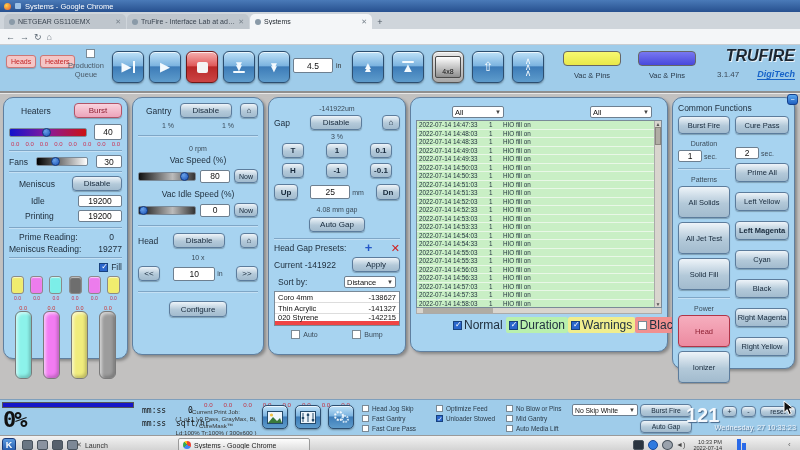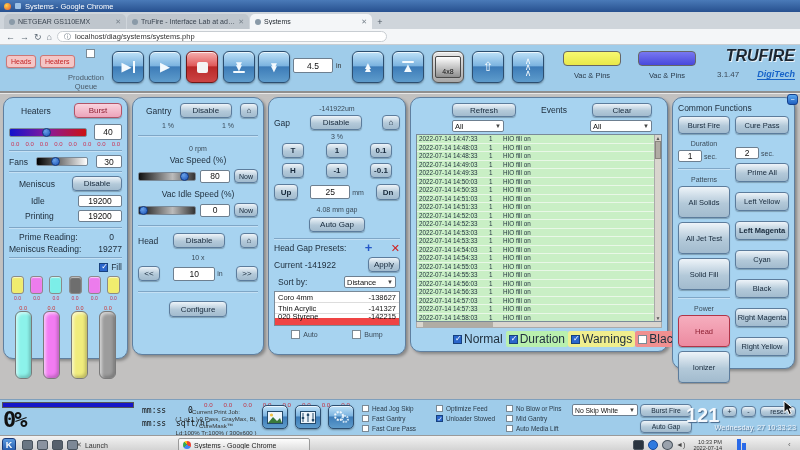--- a/index.html
+++ b/index.html
@@ -34,21 +34,21 @@
   .dbl{display:flex;flex-direction:column;line-height:7px;font-size:10px;}
   .gbar{width:12px;height:2px;background:#f4fafe;border-radius:1px;}
   .bed{width:26px;height:22px;background:linear-gradient(#ffffff,#8e8e8e);border:1px solid #4a4a4a;border-radius:2px;color:#111;font-size:7px;display:flex;align-items:flex-end;justify-content:center;}
   .indic{position:absolute;top:6px;width:58px;height:15px;border:1px solid #666;border-radius:4px;}
   .indic-lbl{position:absolute;top:26px;width:58px;text-align:center;font-size:7.5px;color:#2a3a4a;}
   .brand{position:absolute;right:5px;top:2px;width:90px;text-align:right;font-size:16px;font-weight:bold;font-style:italic;letter-spacing:0;color:#1d2630;text-shadow:1px 1px 0 #e8f2fa;}
   .brand-sub{position:absolute;right:5px;top:24px;width:90px;display:flex;justify-content:space-between;align-items:baseline;}
   .version{font-size:8px;color:#3c4a58;padding-left:12px;}
   .vendor{font-size:9px;font-weight:bold;font-style:italic;color:#1763c8;border-bottom:1px solid #1763c8;}
   .pq-cb{position:absolute;left:86px;top:4px;}
-  .pq-label{position:absolute;left:60px;top:28px;width:52px;text-align:center;font-size:7.5px;color:#4a5a68;line-height:9px;}
+  .pq-label{position:absolute;left:60px;top:16px;width:52px;text-align:center;font-size:7.5px;color:#4a5a68;line-height:9px;}
   .tb-field{position:absolute;left:293px;top:13px;width:40px;height:15px;}
   .tb-unit{position:absolute;left:336px;top:17px;font-size:7px;color:#333;}
 
   
   .content{position:relative;height:308px;background:#c2c1c0;border-top:2px solid #8f8f8f;box-shadow:inset 0 1px 0 #e8e8e8;display:flex;align-items:flex-start;gap:4px;padding:4px 2px 0 3px;}
   .panel{background:#a7d3f0;border:1.5px solid #5f7f9f;border-radius:10px;box-shadow:2px 2px 3px rgba(0,0,0,.3);padding:5px 5px;}
   .hr{border-top:1px solid #7fa6c6;border-bottom:1px solid #c4e0f4;margin:3px 0;}
   .row{display:flex;align-items:center;}
   .lbl{font-size:8.5px;color:#20303f;}
   .tiny{font-size:7px;color:#3a4a58;}
@@ -157,24 +157,20 @@
       <span class="x">✕</span>
     </div>
     <div class="newtab">+</div>
   </div>
 
   <div class="addressbar">
     <span class="nav-ico">←</span>
     <span class="nav-ico">→</span>
     <span class="nav-ico">↻</span>
     <span class="nav-ico">⌂</span>
-    <span class="url-pill">
-      <span class="info">ⓘ</span>
-      <span>localhost/diag/systems/systems.php</span>
-    </span>
   </div>
 
   <div class="toolbar">
     <button class="pinkbtn" style="left:6px;top:10px;">Heads</button>
     <button class="pinkbtn" style="left:40px;top:10px;">Heaters</button>
     <span class="cb pq-cb"></span>
     <div class="pq-label">Production Queue</div>
 
     <div class="iconbtn" style="left:112px;">
         <div class="row" style="gap:1px;">▶<span style="display:inline-block;width:2px;height:12px;background:#f4fafe;"></span></div>
@@ -424,64 +420,59 @@
         <button class="btn" style="width:56px;height:15px;">Auto Gap</button>
       </div>
       <div class="hr" style="margin-top:6px;"></div>
       <div class="row" style="justify-content:space-between;margin-top:2px;">
         <span class="lbl">Head Gap Presets:</span>
         <span style="color:#2457c8;font-size:13px;font-weight:bold;line-height:10px;">+</span>
         <span style="color:#d02020;font-size:11px;font-weight:bold;line-height:10px;">✕</span>
       </div>
       <div class="row" style="justify-content:space-between;margin-top:4px;">
         <span class="lbl">Current -141922</span>
-        <button class="btn" style="width:32px;height:15px;">Apply</button>
+        <button class="btn" style="width:48px;height:15px;">Apply</button>
       </div>
       <div class="row" style="justify-content:space-between;margin-top:4px;padding:0 4px;">
         <span class="lbl">Sort by:</span>
         <span class="dd" style="width:52px;height:12px;">
           <span>Distance</span>
           <span class="dd-arrow">▼</span>
         </span>
       </div>
       <div style="margin-top:3px;border:1px solid #7a8a98;">
 
           <div class="row" style="justify-content:space-between;background:#fff;height:11px;padding:0 3px;border-bottom:1px solid #ddd;font-size:7.5px;color:#111;">
             <span>Coro 4mm</span>
             <span>-138627</span>
           </div>
 
           <div class="row" style="justify-content:space-between;background:#fff;height:11px;padding:0 3px;border-bottom:1px solid #ddd;font-size:7.5px;color:#111;">
             <span>Thin Acrylic</span>
             <span>-141327</span>
           </div>
 
-          <div class="row" style="justify-content:space-between;background:#fff;height:11px;padding:0 3px;border-bottom:7px solid #ef4444;font-size:7.5px;color:#111;">
+          <div class="row" style="justify-content:space-between;background:#fff;height:11px;padding:0 3px;border-bottom:4px solid #ef4444;font-size:7.5px;color:#111;">
             <span>020 Styrene</span>
             <span>-142215</span>
           </div>
         </div>
       <div class="row" style="justify-content:space-around;margin-top:4px;">
         <span class="row" style="gap:3px;">
             <span class="cb"></span>
             <span class="tiny">Auto</span>
           </span>
         <span class="row" style="gap:3px;">
             <span class="cb"></span>
             <span class="tiny">Bump</span>
           </span>
       </div>
     </div>
 
     <div class="panel p4">
-      <div class="row" style="padding:0 10px 0 36px;justify-content:space-between;">
-        <button class="btn" style="width:64px;height:14px;">Refresh</button>
-        <span class="lbl">Events</span>
-        <button class="btn" style="width:60px;height:14px;">Clear</button>
-      </div>
       <div class="row" style="padding:0 10px 0 36px;justify-content:space-between;margin-top:3px;">
         <span class="dd" style="width:52px;height:12px;">
           <span>All</span>
           <span class="dd-arrow">▼</span>
         </span>
         <span class="dd" style="width:62px;height:12px;">
           <span>All</span>
           <span class="dd-arrow">▼</span>
         </span>
       </div>

